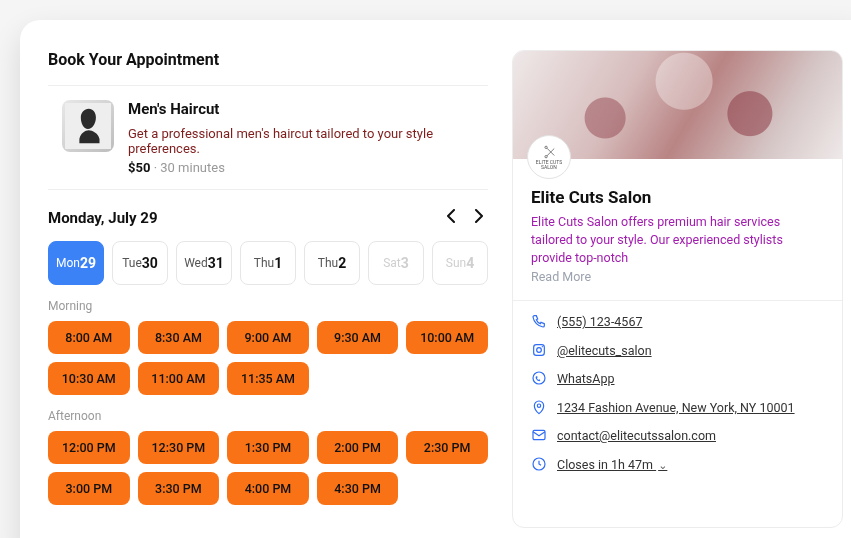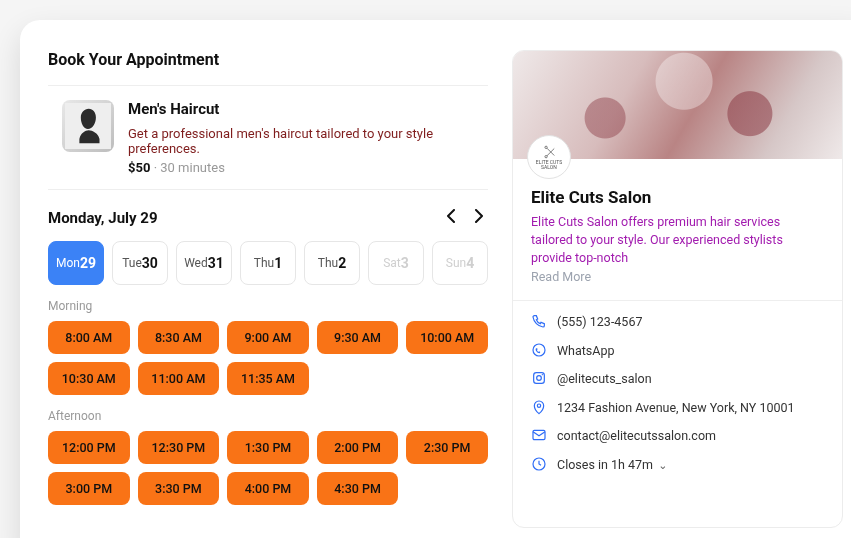--- a/index.html
+++ b/index.html
@@ -121,21 +121,21 @@
   }
   .logo svg { width:14px; height:14px; margin-bottom:1px; }
   .business {
     padding: 28px 18px 16px;
     border-bottom:1px solid #eee;
   }
   .biz-name { font-size:17px; font-weight:700; color:#111; }
   .biz-desc { font-size:12.5px; color:#a21caf; margin-top:6px; line-height:1.45; }
   .read-more { font-size:12.5px; color:#9ca3af; margin-top:2px; cursor:pointer; }
   .contacts { padding: 12px 18px 16px; display:flex; flex-direction:column; gap:11px; }
-  .contact { display:flex; align-items:flex-start; gap:10px; font-size:12.5px; color:#333; }
+  .contact { display:flex; align-items:flex-start; gap:10px; font-size:12.5px; color:#333;text-decoration:underline; }
   .contact .icon { width:16px; height:16px; flex-shrink:0; color:#2f6df6; }
   .contact .text { line-height:1.4; }
   .chev { font-size:11px; color:#666; margin-left:2px; }
 </style>
 </head>
 <body>
 
 <div class="card">
 
   <div class="left">
@@ -254,41 +254,41 @@
           <svg viewBox="0 0 24 24" width="16" height="16" fill="none" stroke="currentColor" stroke-width="1.8">
               <path d="M5 4h3l2 5-2 1a11 11 0 0 0 6 6l1-2 5 2v3a2 2 0 0 1-2 2A18 18 0 0 1 3 6a2 2 0 0 1 2-2z"></path>
             </svg>
         </span>
         <span class="text">(555) 123-4567</span>
       </div>
 
       <div class="contact">
         <span class="icon">
           <svg viewBox="0 0 24 24" width="16" height="16" fill="none" stroke="currentColor" stroke-width="1.8">
-              <circle cx="12" cy="12" r="9"></circle>
-              <path d="M8 14c1 2 3 3 5 3l1-2-2-1-1 1c-1-1-2-2-2-3l1-1-1-2-2 1c0 1 0 3 1 4z" fill="currentColor" stroke="none"></path>
-            </svg>
-        </span>
-        <span class="text">WhatsApp</span>
-      </div>
-
-      <div class="contact">
-        <span class="icon">
-          <svg viewBox="0 0 24 24" width="16" height="16" fill="none" stroke="currentColor" stroke-width="1.8">
               <rect x="4" y="4" width="16" height="16" rx="4"></rect>
               <circle cx="12" cy="12" r="3.5"></circle>
               <circle cx="17" cy="7" r="1" fill="currentColor" stroke="none"></circle>
             </svg>
         </span>
         <span class="text">@elitecuts_salon</span>
       </div>
 
       <div class="contact">
         <span class="icon">
           <svg viewBox="0 0 24 24" width="16" height="16" fill="none" stroke="currentColor" stroke-width="1.8">
+              <circle cx="12" cy="12" r="9"></circle>
+              <path d="M8 14c1 2 3 3 5 3l1-2-2-1-1 1c-1-1-2-2-2-3l1-1-1-2-2 1c0 1 0 3 1 4z" fill="currentColor" stroke="none"></path>
+            </svg>
+        </span>
+        <span class="text">WhatsApp</span>
+      </div>
+
+      <div class="contact">
+        <span class="icon">
+          <svg viewBox="0 0 24 24" width="16" height="16" fill="none" stroke="currentColor" stroke-width="1.8">
               <path d="M12 22s7-6 7-12a7 7 0 0 0-14 0c0 6 7 12 7 12z"></path>
               <circle cx="12" cy="10" r="2.5"></circle>
             </svg>
         </span>
         <span class="text">1234 Fashion Avenue, New York, NY 10001</span>
       </div>
 
       <div class="contact">
         <span class="icon">
           <svg viewBox="0 0 24 24" width="16" height="16" fill="none" stroke="currentColor" stroke-width="1.8">

